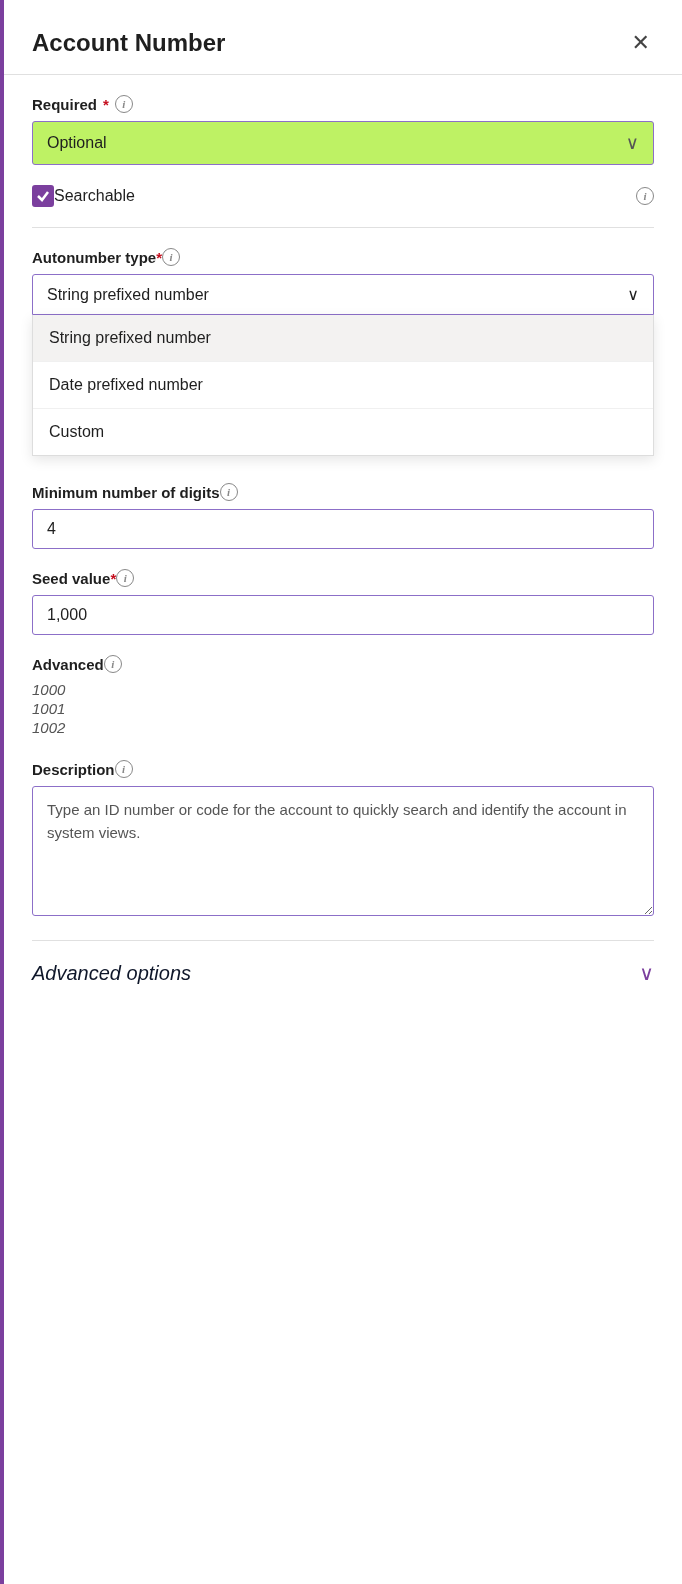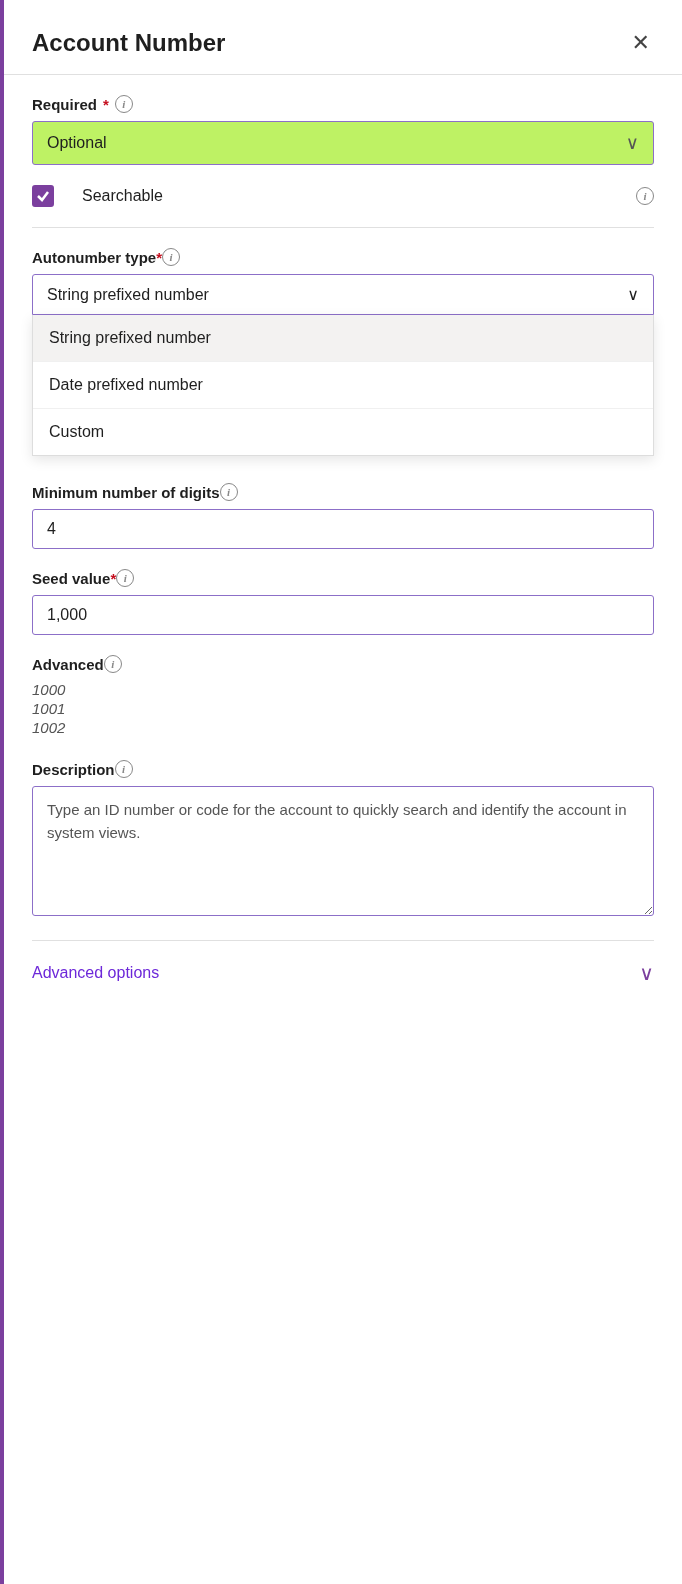--- a/index.html
+++ b/index.html
@@ -107,21 +107,21 @@
     .checkbox-row {
       display: flex;
       align-items: center;
       justify-content: space-between;
       margin-bottom: 20px;
     }
 
     .checkbox-left {
       display: flex;
       align-items: center;
-      gap: 28px;
+      gap: 0;
     }
 
     .checkbox-custom {
       width: 22px;
       height: 22px;
       background: #7b3f9e;
       border-radius: 3px;
       border: 2px solid #7b3f9e;
       display: flex;
       align-items: center;
@@ -247,22 +247,23 @@
       display: flex;
       align-items: center;
       justify-content: space-between;
       padding: 20px 0 0 0;
       border-top: 1px solid #e0e0e0;
       margin-top: 8px;
       cursor: pointer;
     }
 
     .advanced-options-label {
-      font-size: 16px;
-      color: #6d28d9;
+      font-size: 20px;
+      color: #0f172a;
+      font-style: italic;
     }
 
     .advanced-chevron {
       font-size: 20px;
       color: #7b3f9e;
     }
 
     .divider {
       border: none;
       border-top: 1px solid #e0e0e0;

